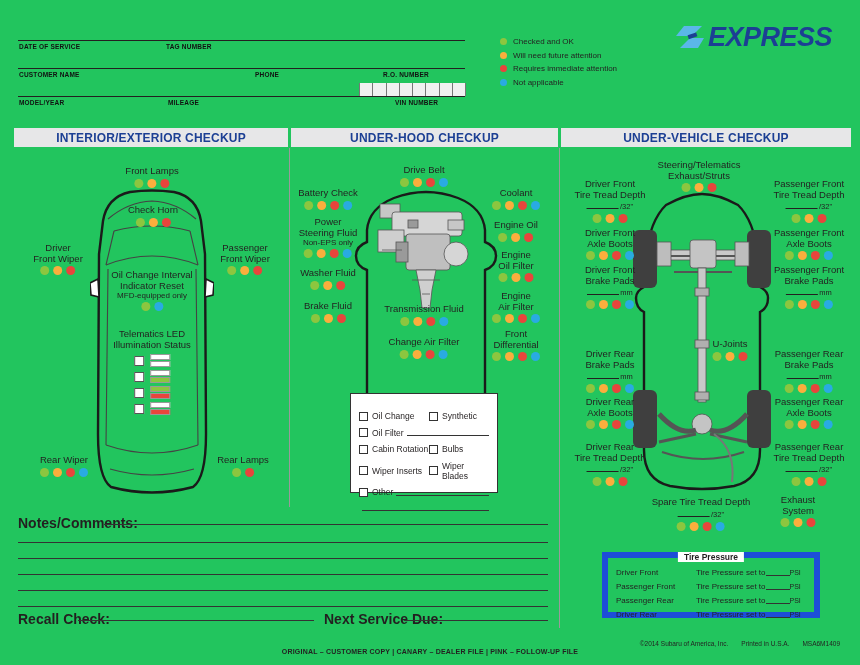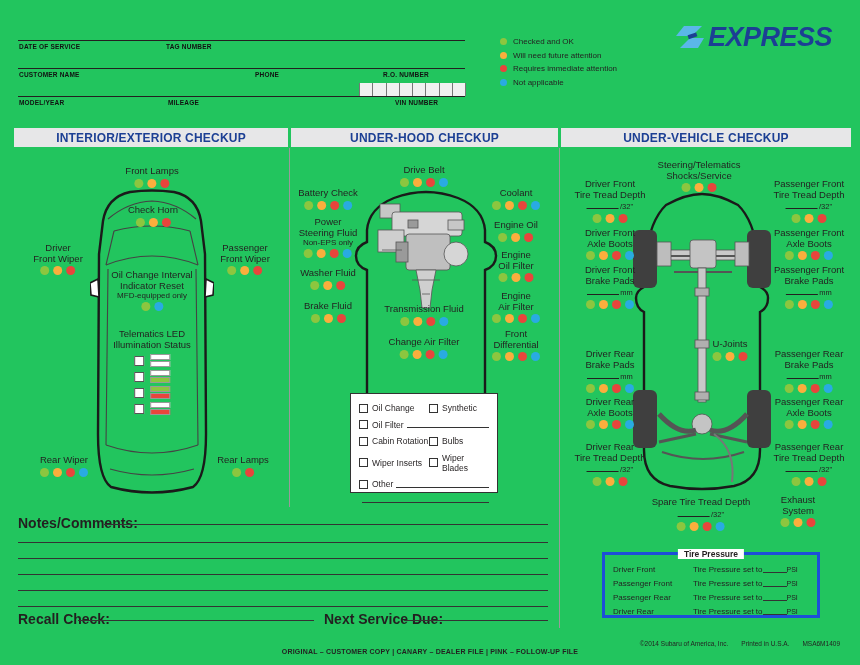--- a/index.html
+++ b/index.html
@@ -37,31 +37,31 @@
   
   .tele{position:absolute;left:152px;top:329px;transform:translateX(-50%);text-align:center;
         font-size:9.5px;line-height:10.5px;}
   .tele-rows{display:inline-block;margin-top:4px;text-align:left;}
   .tele-row{display:flex;align-items:center;margin-bottom:3px;gap:6px;}
   .tele-box{width:8px;height:8px;border:1px solid #555;background:#fff;display:inline-block;}
   .tele-led{display:inline-flex;flex-direction:column;gap:1px;}
   .tele-bar{width:18px;height:4px;border:1px solid #999;display:inline-block;}
   
   .svc-box-wrap{position:absolute;left:350px;top:393px;width:148px;height:100px;border:1.5px solid #333;
-                box-sizing:border-box;padding:9px 8px 0 8px;background:#fff;}
+                box-sizing:border-box;padding:17px 8px 0 8px;background:#fff;}
   .svc-row{display:flex;align-items:center;margin-bottom:6.5px;font-size:8.5px;}
   .svc-cell{display:flex;align-items:center;flex:1;}
   .svc-first{flex:none;width:70px;}
   .svc-chk{width:7px;height:7px;border:1px solid #333;display:inline-block;margin-right:4px;flex:none;background:#fff;}
   .svc-line{flex:1;border-bottom:1px solid #333;height:6px;margin-left:3px;}
   
   .blabel{position:absolute;font-size:14px;font-weight:bold;}
   .nline{position:absolute;height:0;border-top:1px solid #333;}
   
-  .tp-box{position:absolute;left:602px;top:552px;width:218px;height:66px;border:3px solid #1d4ed8;
+  .tp-box{position:absolute;left:602px;top:552px;width:218px;height:66px;border:6px solid #1d4ed8;
           box-sizing:border-box;padding:10px 8px 0 8px;}
   .tp-title{position:absolute;top:-6px;left:50%;transform:translateX(-50%);background:#fff;
             padding:0 6px;font-weight:bold;font-size:8.5px;white-space:nowrap;}
   .tp-row{display:flex;align-items:center;font-size:8px;margin-bottom:5px;}
   .tp-pos{width:80px;}
   .tp-line{width:24px;border-bottom:1px solid #333;height:6px;display:inline-block;}
   .tp-unit{font-size:7px;}
   
   .subaru{position:absolute;left:58px;top:629px;display:flex;align-items:center;gap:7px;}
   .subaru-word{font-size:14px;font-weight:800;letter-spacing:2.5px;color:#111;}
@@ -352,21 +352,21 @@
       </div>
       <div class="svc-row">
         <span class="svc-cell">
           <span class="svc-line"></span>
         </span>
       </div>
     </div>
 
   <div class="item" style="left:699px;top:160px">
       <div class="il">Steering/Telematics</div>
-      <div class="il">Shocks/Service</div>
+      <div class="il">Exhaust/Struts</div>
       <div class="dots"><span class="dot" style="background: rgb(140, 198, 63);"></span><span class="dot" style="background: rgb(251, 174, 61);"></span><span class="dot" style="background: rgb(232, 69, 60);"></span></div>
     </div>
   <div class="item" style="left:610px;top:179px">
       <div class="il">Driver Front</div>
       <div class="il">Tire Tread Depth</div>
       <div class="imeas"><span class="mline"></span><span>/32"</span></div>
       <div class="dots"><span class="dot" style="background: rgb(140, 198, 63);"></span><span class="dot" style="background: rgb(251, 174, 61);"></span><span class="dot" style="background: rgb(232, 69, 60);"></span></div>
     </div>
   <div class="item" style="left:809px;top:179px">
       <div class="il">Passenger Front</div>

